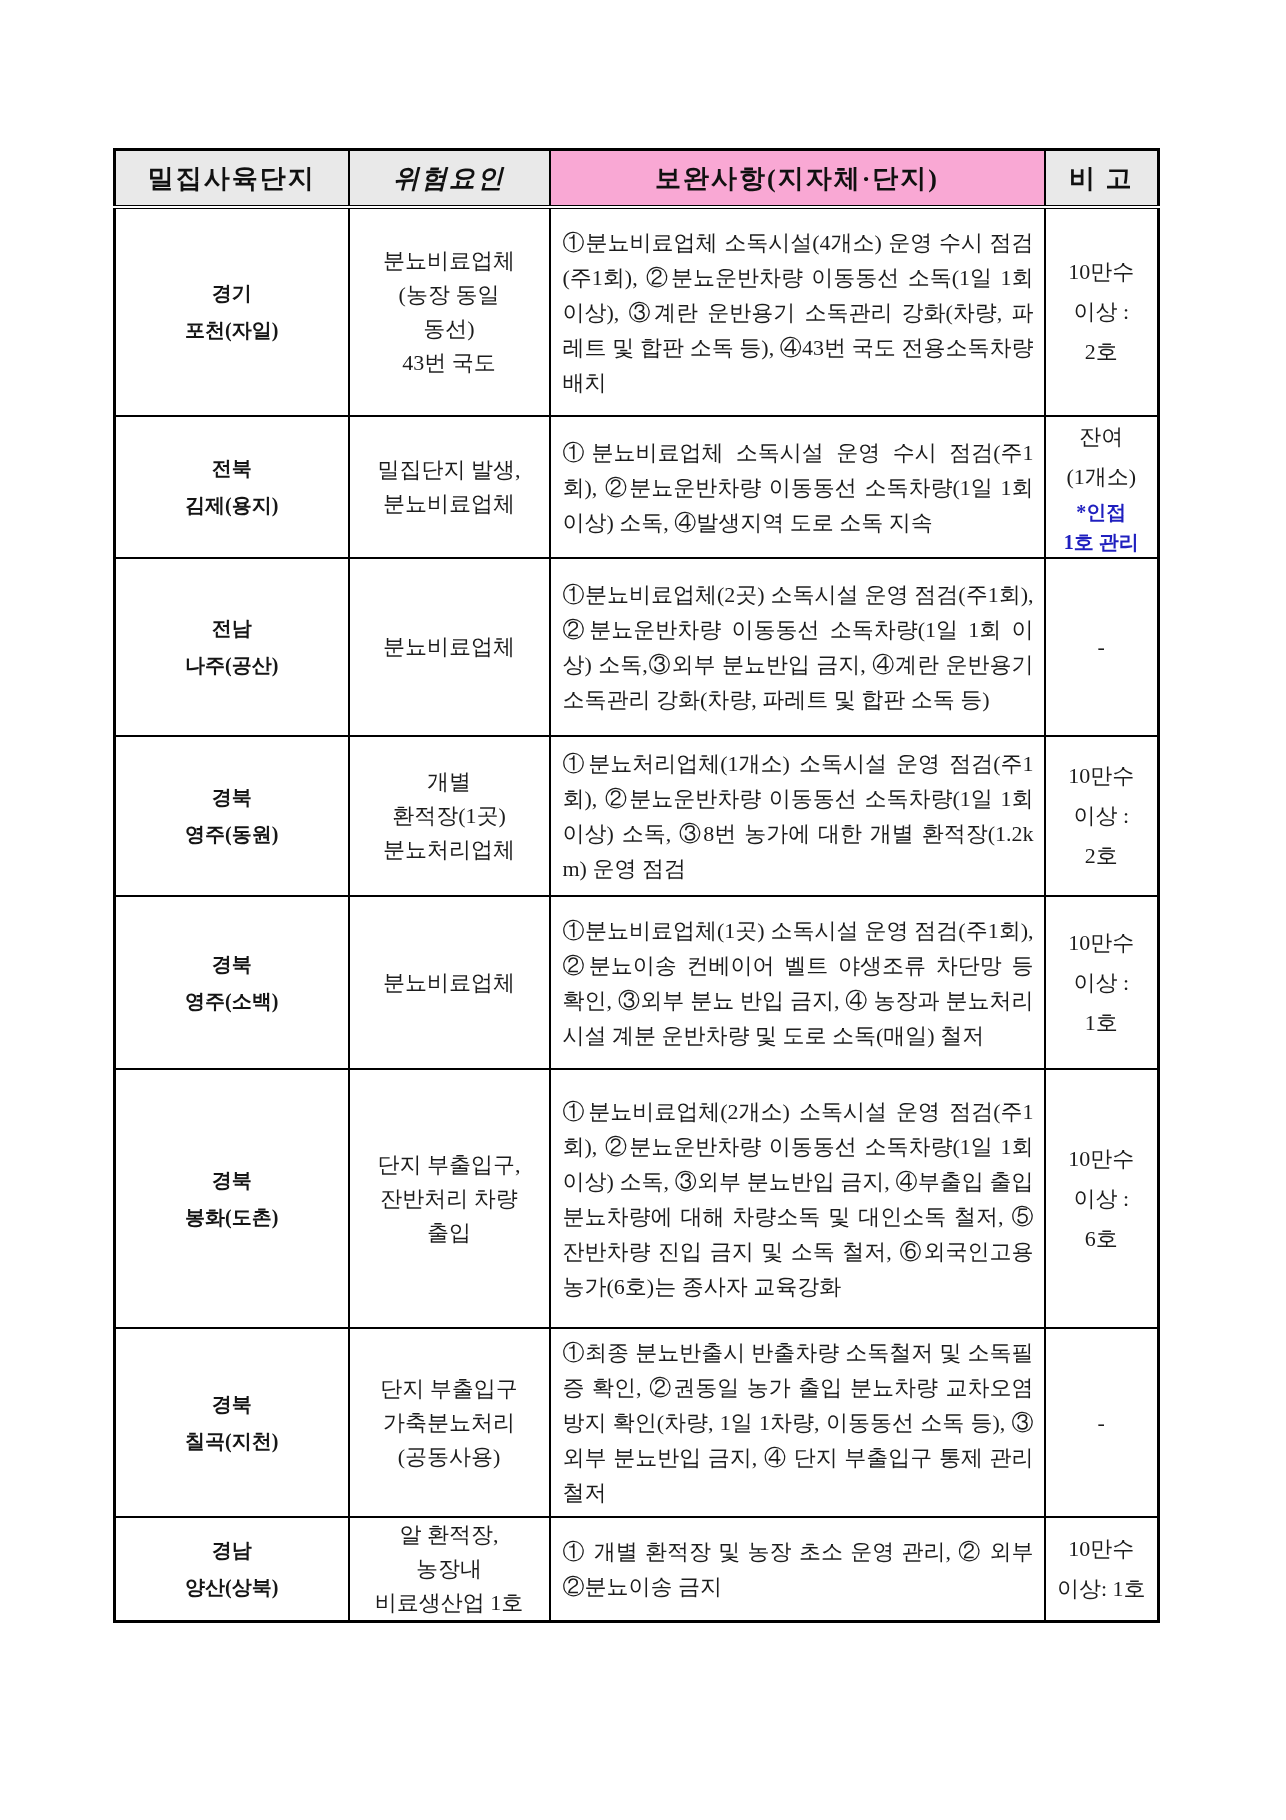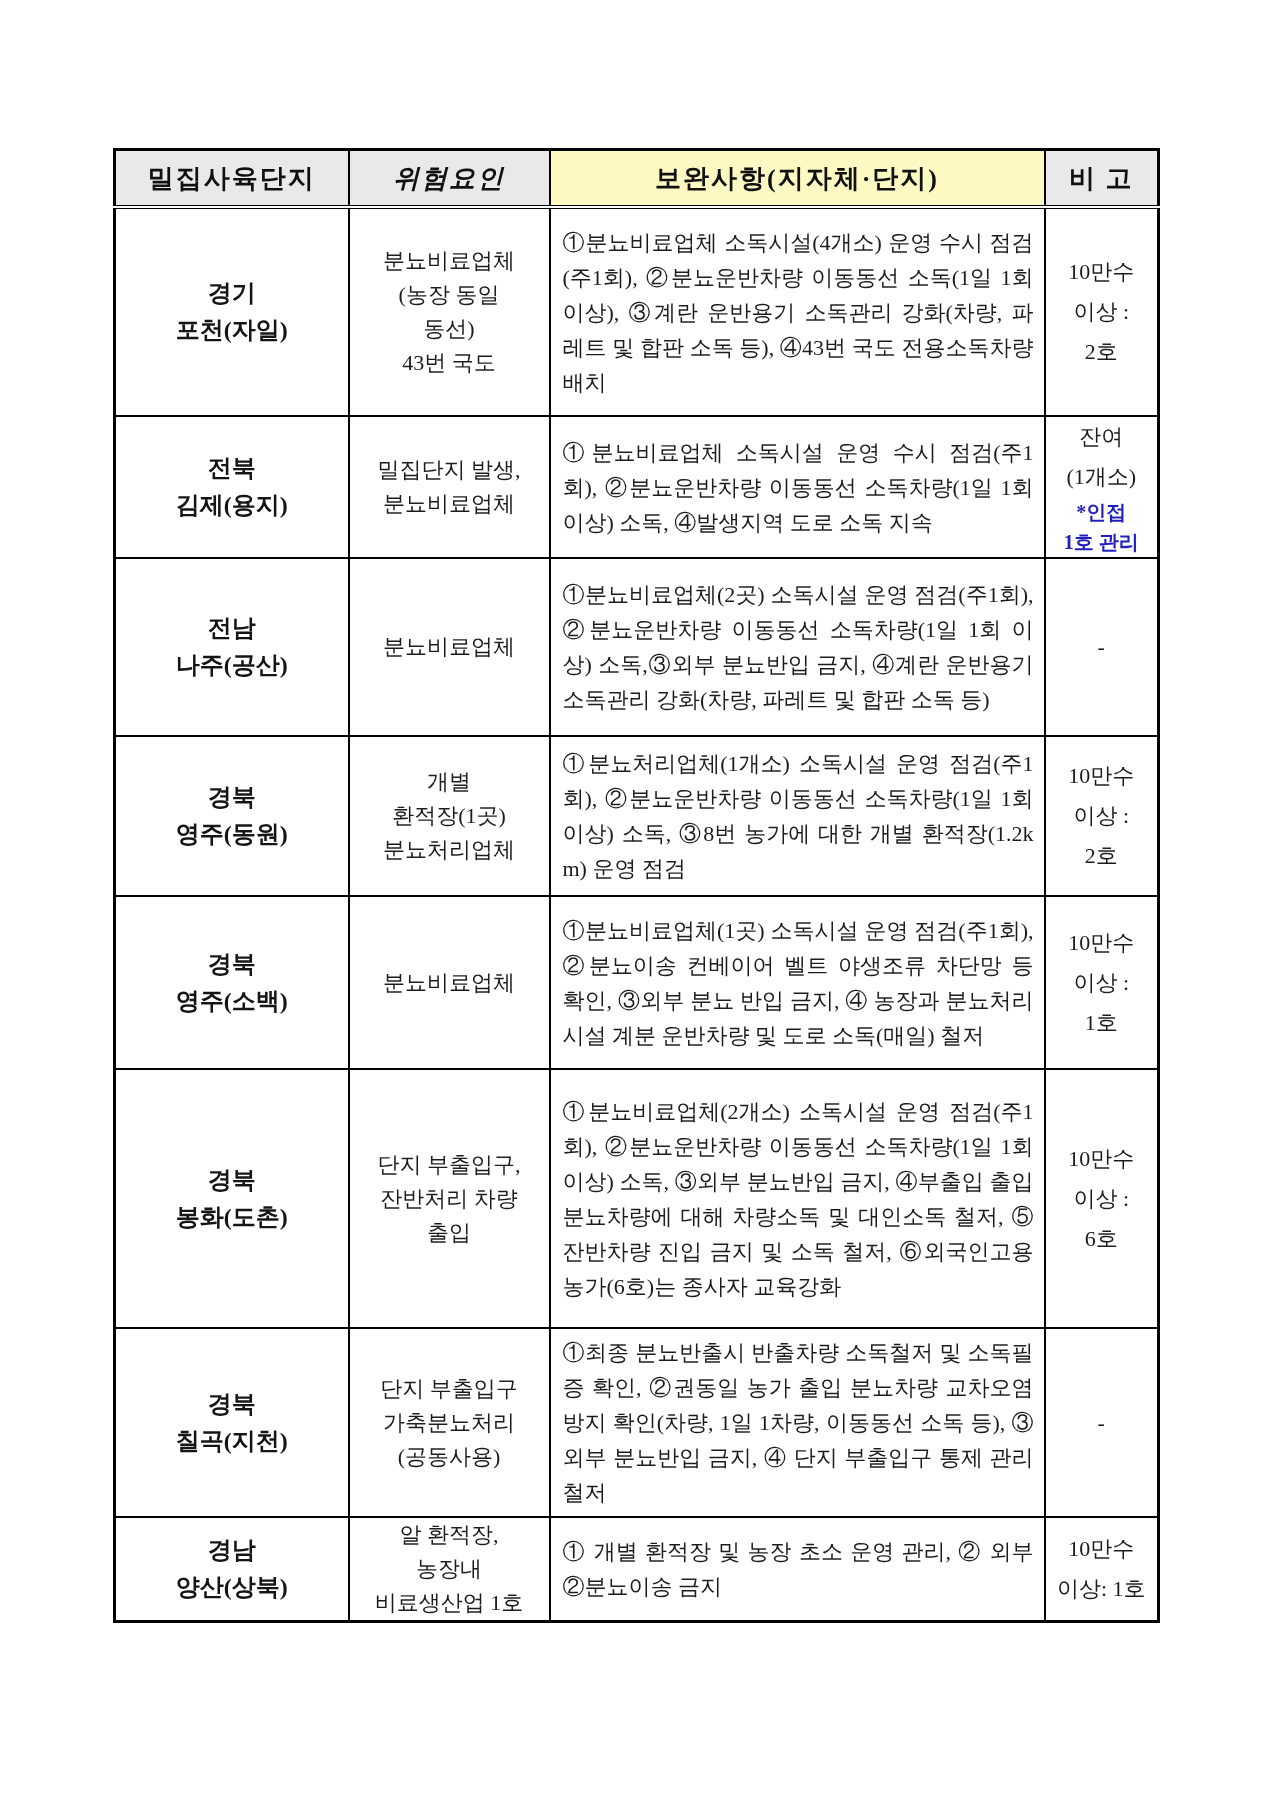--- a/index.html
+++ b/index.html
@@ -19,21 +19,21 @@
   th,td{border:2px solid #000;vertical-align:middle;overflow:hidden;}
   thead th{
     background:#e9e9e9;
     border-bottom:4px double #000;
     font-size:26px;font-weight:bold;
     letter-spacing:2px;
     height:52px;text-align:center;
     color:#111;
   }
   td.cell-complex{
-    text-align:center;font-weight:bold;font-size:24px;line-height:37px;
+    text-align:center;font-weight:bold;font-size:20px;line-height:37px;
     white-space:pre-line;color:#151515;
   }
   td.cell-risk{
     text-align:center;font-size:22px;line-height:34px;
     white-space:pre-line;padding:0 4px;
   }
   td.cell-actions{
     text-align:justify;text-align-last:left;
     font-size:22px;line-height:35px;
     padding:6px 10px 6px 12px;
@@ -63,21 +63,21 @@
     <colgroup>
       <col style="width:234px">
       <col style="width:201px">
       <col style="width:495px">
       <col style="width:114px">
     </colgroup>
     <thead>
       <tr>
           <th style="background: rgb(233, 233, 233);">밀집사육단지</th>
           <th style="background: rgb(233, 233, 233); font-style: italic;">위험요인</th>
-          <th style="background: #fef9c3;">보완사항(지자체·단지)</th>
+          <th style="background: #f9a8d4;">보완사항(지자체·단지)</th>
           <th style="background: rgb(233, 233, 233);">비 고</th>
         </tr>
     </thead>
     <tbody>
         <tr>
           <td class="cell-complex">경기
 포천(자일)</td>
           <td class="cell-risk">분뇨비료업체
 (농장 동일
 동선)

